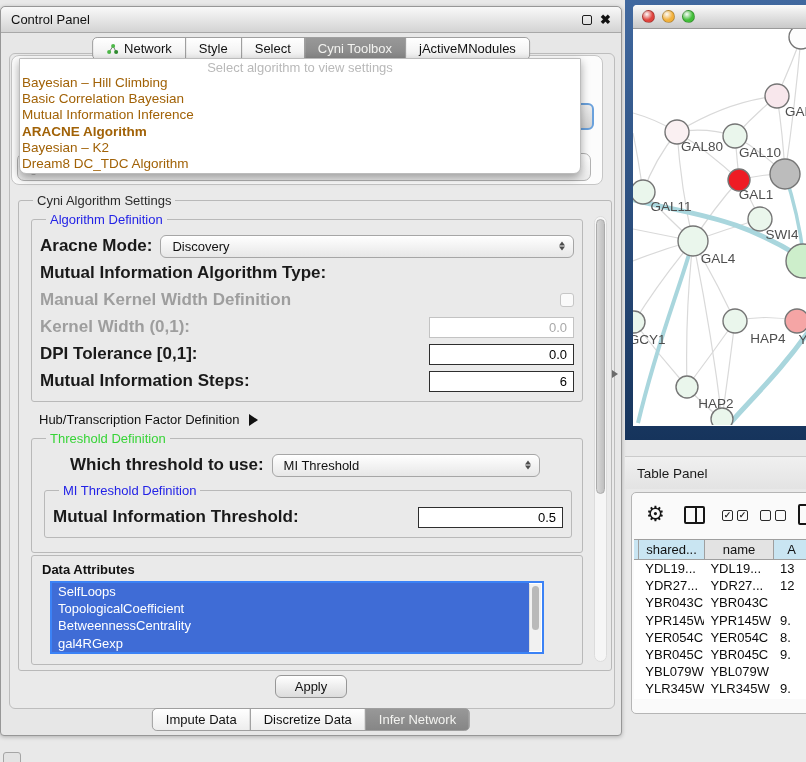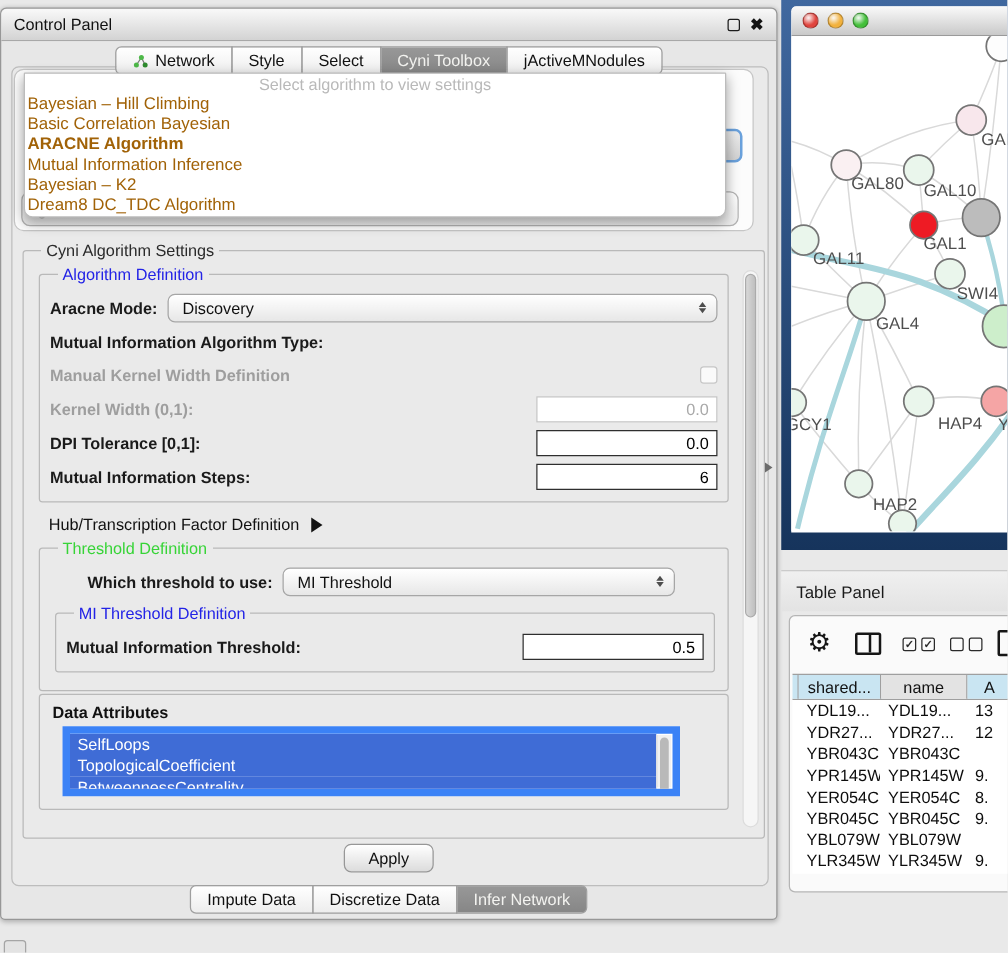--- a/index.html
+++ b/index.html
@@ -63,21 +63,21 @@
   .legend-blue { color:#2323e6; }
   .legend-green { color:#37d437; }
 
   .vscroll { position:absolute; right:4px; top:8px; bottom:8px; width:13px;
         background:#f6f6f6; border:1px solid #dcdcdc; border-radius:7px; z-index:4; }
   .vscroll .thumb { position:absolute; left:1px; right:1px; top:2px; height:62%;
         background:linear-gradient(90deg,#d8d8d8,#bfbfbf); border:1px solid #ababab; border-radius:6px; }
 
   .grp { padding:4px 8px 8px 8px; margin:2px 4px 0 4px; }
   .row { display:flex; align-items:center; height:24px; margin-top:3px; }
-  .row .lbl { font-size:13px; font-weight:bold; color:#1a1a1a; white-space:nowrap; }
+  .row .lbl { font-size:17px; font-weight:bold; color:#1a1a1a; white-space:nowrap; }
   .row .lbl.dis { color:#9e9e9e; }
   .row .sp { flex:1; }
 
   .combo { flex:1; margin-left:8px; position:relative; height:23px;
         border:1px solid #a6a6a6; border-radius:6px; background:linear-gradient(#ffffff,#e7e7e7);
         box-shadow:inset 0 1px 0 #fff; display:flex; align-items:center; padding:0 24px 0 11px;
         font-size:13px; color:#111; }
   .steppers { position:absolute; right:8px; top:50%; transform:translateY(-50%);
         display:flex; flex-direction:column; gap:1px; }
   .steppers i { display:block; width:0; height:0; border-left:3.5px solid transparent; border-right:3.5px solid transparent; }
@@ -93,22 +93,22 @@
   .hub-row { display:flex; align-items:center; margin:10px 0 4px 12px; font-size:13px; color:#111; }
   .tri-right { width:0; height:0; border-top:6px solid transparent; border-bottom:6px solid transparent;
         border-left:9px solid #111; margin-left:10px; }
   .tri-down { display:inline-block; width:0; height:0; border-left:7px solid transparent;
         border-right:7px solid transparent; border-top:9px solid #111; vertical-align:middle; margin-left:4px; }
 
   .thr-row { padding-left:30px; }
   .mi-grp { margin:6px 2px 6px 4px; }
 
   .attr-lbl { font-size:13px; font-weight:bold; color:#111; margin:2px 0 4px 2px; }
-  .listbox { position:relative; margin:0 30px 2px 10px; height:56px; background:#fff;
-        border:6px solid #3b82f6; overflow:hidden; }
+  .listbox { position:relative; margin:0 30px 2px 10px; height:73px; background:#fff;
+        border:2px solid #3b82f6; overflow:hidden; }
   .li { height:17.2px; line-height:17.2px; font-size:13px; color:#fff; background:#3f6cd6;
         padding-left:6px; margin-right:13px; }
   .list-scroll { position:absolute; right:1px; top:1px; bottom:1px; width:12px; background:#f1f1f1; border-left:1px solid #ddd; }
   .list-scroll .thumb { position:absolute; left:2px; right:2px; top:2px; height:44px;
         background:#b9b9b9; border-radius:5px; }
 
   .apply-wrap { position:absolute; left:0; right:0; top:668px; display:flex; justify-content:center; z-index:3; }
   .btn { height:23px; padding:0 19px; font-size:13px; color:#111;
         background:linear-gradient(#ffffff,#dcdcdc); border:1px solid #979797; border-radius:6px; }
 
@@ -195,22 +195,22 @@
     <div class="bg-combo">
       <span>gal-filtered sif default node</span>
     </div>
     <div class="focus-stepper"></div>
 
     <div class="dd">
       <div class="dd-placeholder">Select algorithm to view settings</div>
       <div id="ddItems">
           <div class="dd-item">Bayesian – Hill Climbing</div>
           <div class="dd-item">Basic Correlation Bayesian</div>
+          <div class="dd-item">Mutual Information Inference</div>
           <div class="dd-item bold">ARACNE Algorithm</div>
-          <div class="dd-item">Mutual Information Inference</div>
           <div class="dd-item">Bayesian – K2</div>
           <div class="dd-item">Dream8 DC_TDC Algorithm</div>
         </div>
     </div>
 
     <fieldset class="main-group">
       <legend>Cyni Algorithm Settings</legend>
       <div class="vscroll">
           <div class="thumb"></div>
         </div>

